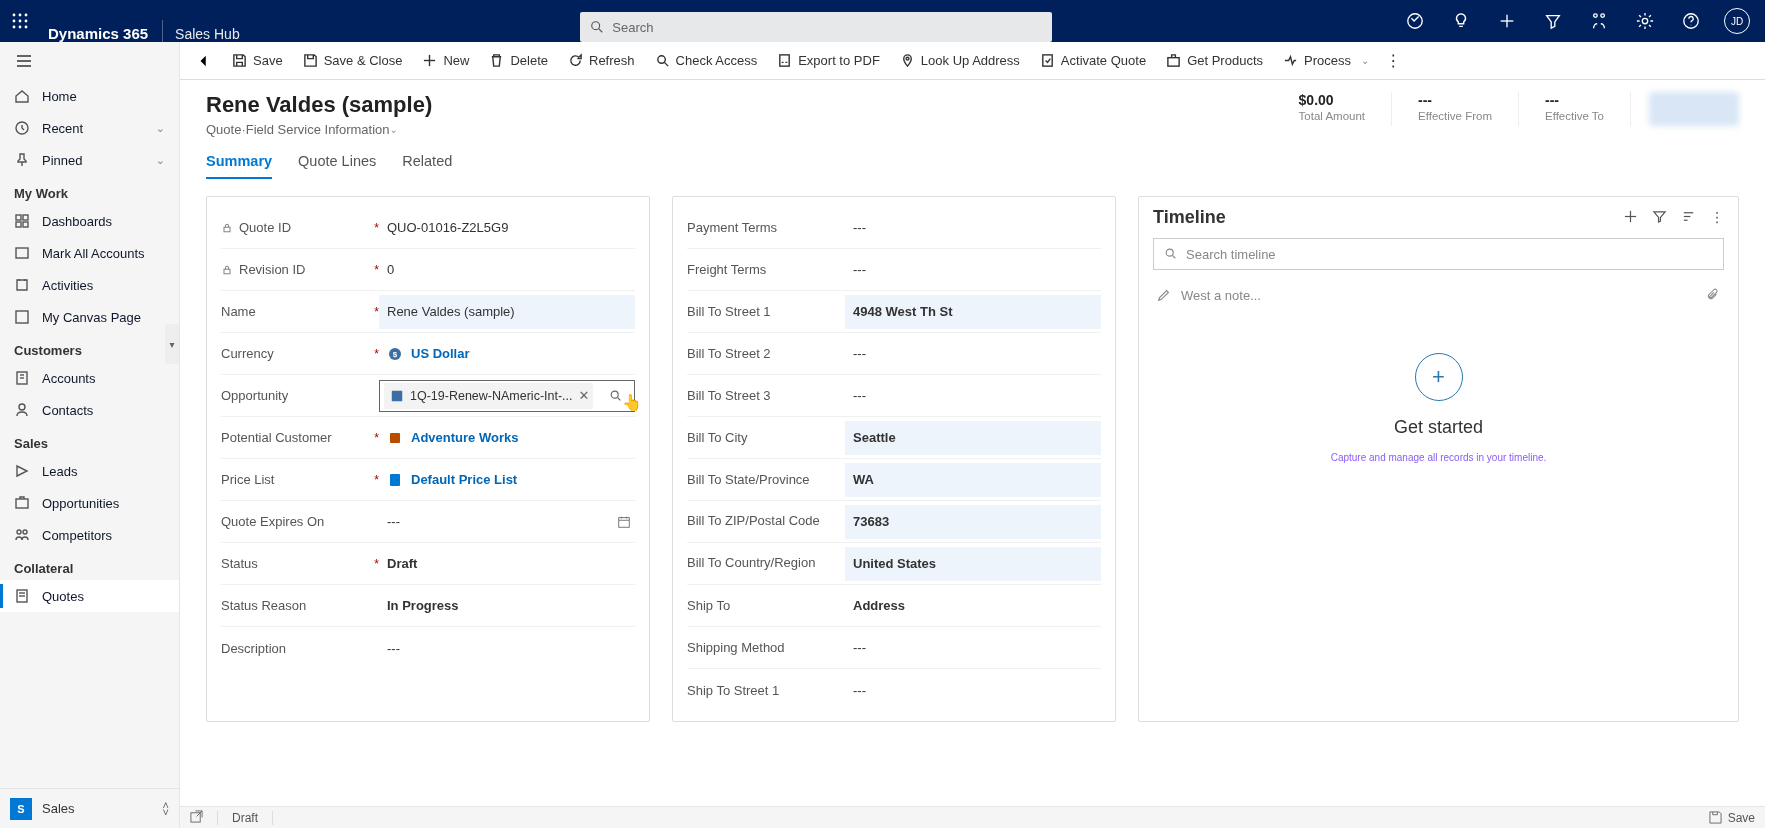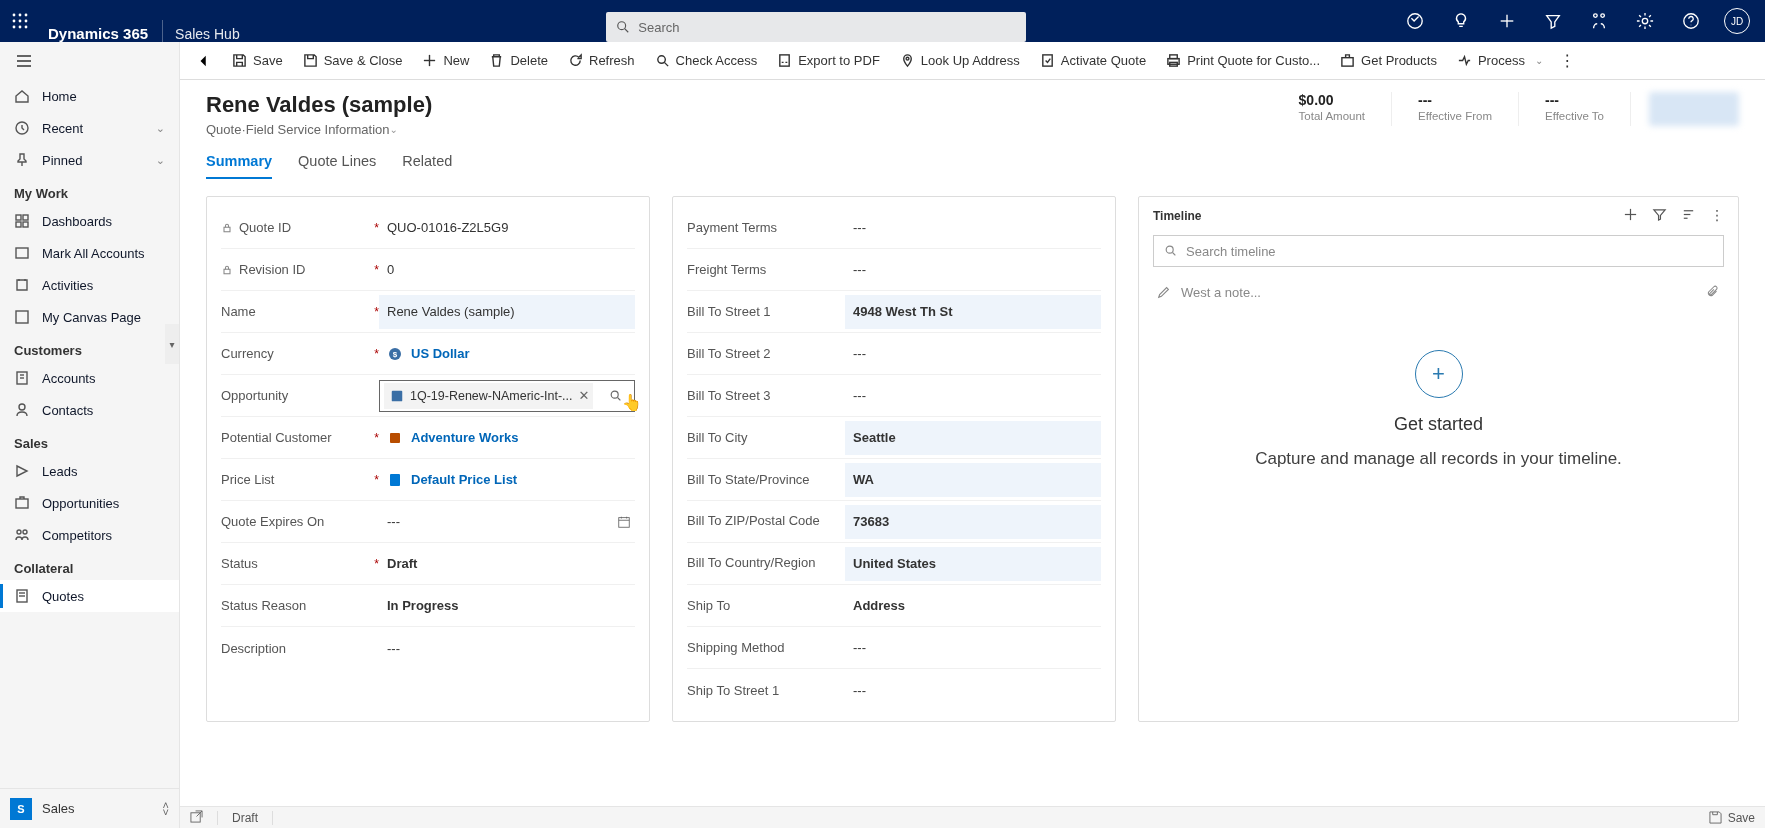--- a/index.html
+++ b/index.html
@@ -6,21 +6,21 @@
 html, body { width: 1765px; height: 828px; font-family: "Segoe UI", Arial, sans-serif; font-size: 13px; color: #333; overflow: hidden; background: #fff; }
 
 
 #topnav { position: absolute; top: 0; left: 0; right: 0; height: 42px; background: #00205b; color: #fff; display: flex; align-items: flex-end; }
 .waffle { width: 40px; height: 42px; display: flex; align-items: center; justify-content: center; cursor: pointer; }
 .waffle svg { fill: #fff; }
 .brand { font-size: 15px; font-weight: 600; padding: 0 8px; }
 .brand-sep { width: 1px; height: 22px; background: rgba(255,255,255,0.3); margin: 0 6px; }
 .hub { font-size: 14px; padding: 0 6px; opacity: .9; }
 .spacer-flex { flex: 1; }
-.search-box { width: 420px; height: 30px; background: #e7e8ea; border-radius: 2px; display: flex; align-items: center; padding: 0 10px; color: #555; }
+.search-box { width: 472px; height: 30px; background: #e7e8ea; border-radius: 2px; display: flex; align-items: center; padding: 0 10px; color: #555; }
 .search-box svg { width: 14px; height: 14px; fill: #555; margin-right: 8px; }
 .search-box span { color: #666; }
 .top-icons { display: flex; align-items: center; gap: 6px; padding: 0 8px; }
 .top-icon { width: 40px; height: 42px; display: flex; align-items: center; justify-content: center; cursor: pointer; }
 .top-icon svg { width: 18px; height: 18px; fill: none; stroke: #fff; stroke-width: 1.5; }
 .avatar-circle { width: 26px; height: 26px; border: 1.5px solid #fff; border-radius: 50%; display: flex; align-items: center; justify-content: center; font-size: 10px; color: #fff; }
 
 
 #cmdbar { position: absolute; top: 42px; left: 180px; right: 0; height: 38px; border-bottom: 1px solid #ddd; background: #fff; display: flex; align-items: center; padding: 0 6px; }
 .cmd-back { width: 36px; height: 38px; display: flex; align-items: center; justify-content: center; cursor: pointer; }
@@ -89,30 +89,30 @@
 .lookup-box { flex:1; display:flex; align-items:center; border:1px solid #666; background:#fff; height:32px; padding:2px 4px; position:relative; }
 .chip { display:flex; align-items:center; background:#f3f3f3; height:26px; padding:0 4px 0 6px; gap:6px; font-size:12.5px; }
 .chip .chip-icon { width:14px; height:14px; fill:#3a6ea5; }
 .chip .chip-x { cursor:pointer; color:#666; font-size:13px; }
 .lookup-search { margin-left:auto; width:28px; display:flex; align-items:center; justify-content:center; }
 .cursor-hand { position:absolute; right: -8px; top: 12px; font-size:16px; pointer-events:none; }
 .frow.tall .flabel { line-height: 1.3; }
 
 
 .tl-head { display:flex; align-items:center; padding-bottom:6px; }
-.tl-head .ttitle { font-size:12px; font-weight:600; color:#333; }
+.tl-head .ttitle { font-size:18px; font-weight:600; color:#333; }
 .tl-head .tact { margin-left:auto; display:flex; gap:14px; }
 .tl-head .tact div { cursor:pointer; }
 .tl-search { border:1px solid #ccc; height:32px; display:flex; align-items:center; padding:0 10px; margin: 4px 0 8px; color:#888; gap:8px; }
 .tl-note { display:flex; align-items:center; height:34px; color:#888; gap:10px; padding:0 4px; }
 .tl-note .clip { margin-left:auto; }
 .tl-empty { border:1px solid transparent; padding: 40px 0 50px; text-align:center; color:#333; }
 .tl-plus { width:48px; height:48px; border:1px solid #2a7ab0; border-radius:50%; margin:0 auto 16px; display:flex; align-items:center; justify-content:center; color:#2a7ab0; font-size:22px; cursor:pointer; }
 .tl-empty h3 { font-size:18px; font-weight:400; margin-bottom:14px; }
-.tl-empty p { font-size:17px; color:#404040; }
+.tl-empty p { font-size:10px; color:#8b5cf6; }
 
 
 #footer { position:absolute; left:180px; right:0; bottom:0; height:22px; background:#f5f5f5; border-top:1px solid #e5e5e5; display:flex; align-items:center; padding:0 10px; font-size:12px; color:#555; gap:14px; }
 #footer .fsave { margin-left:auto; display:flex; align-items:center; gap:6px; cursor:pointer; }
 #footer .popout { cursor:pointer; }
 .fsep { width:1px; height:14px; background:#ddd; }
 
 svg { flex-shrink: 0; }
 </style>
 </head>
@@ -369,28 +369,20 @@
         <circle cx="8" cy="6" r="1.5"></circle>
       </svg>
       <span>Look Up Address</span>
     </div>
   <div class="cmd-btn">
       <svg viewBox="0 0 16 16">
         <rect x="3" y="2" width="10" height="12"></rect>
         <path d="M6 8l2 2 3-4"></path>
       </svg>
       <span>Activate Quote</span>
-    </div>
-  <div class="cmd-btn">
-      <svg viewBox="0 0 16 16">
-        <rect x="4" y="2" width="8" height="4"></rect>
-        <rect x="2" y="6" width="12" height="6"></rect>
-        <rect x="4" y="10" width="8" height="4"></rect>
-      </svg>
-      <span>Print Quote for Custo...</span>
     </div>
   <div class="cmd-btn">
       <svg viewBox="0 0 16 16">
         <rect x="2" y="5" width="12" height="9"></rect>
         <path d="M6 5V2h4v3"></path>
       </svg>
       <span>Get Products</span>
     </div>
   <div class="cmd-btn">
       <svg viewBox="0 0 16 16">

